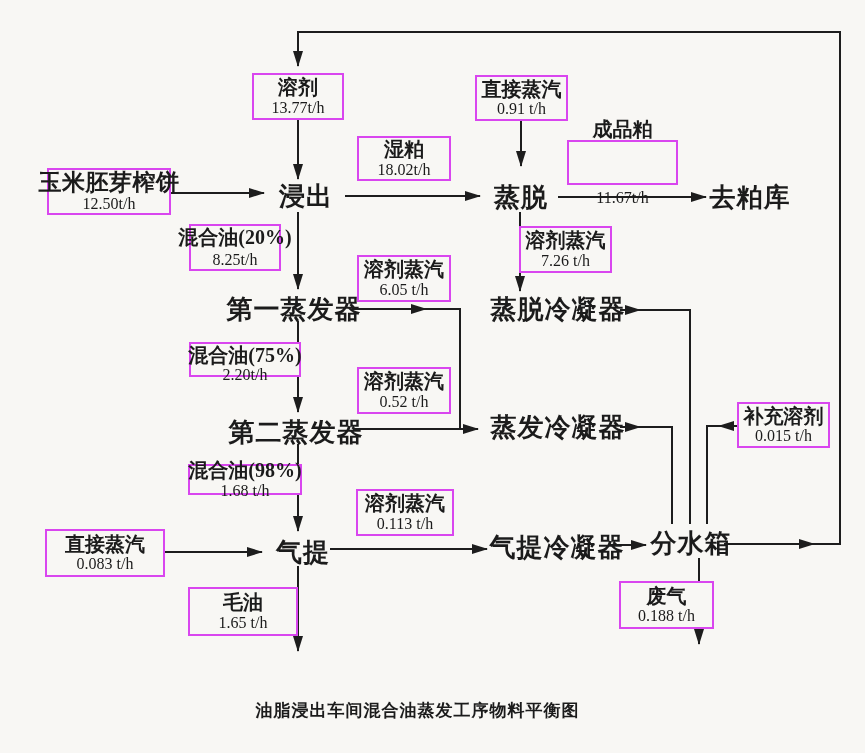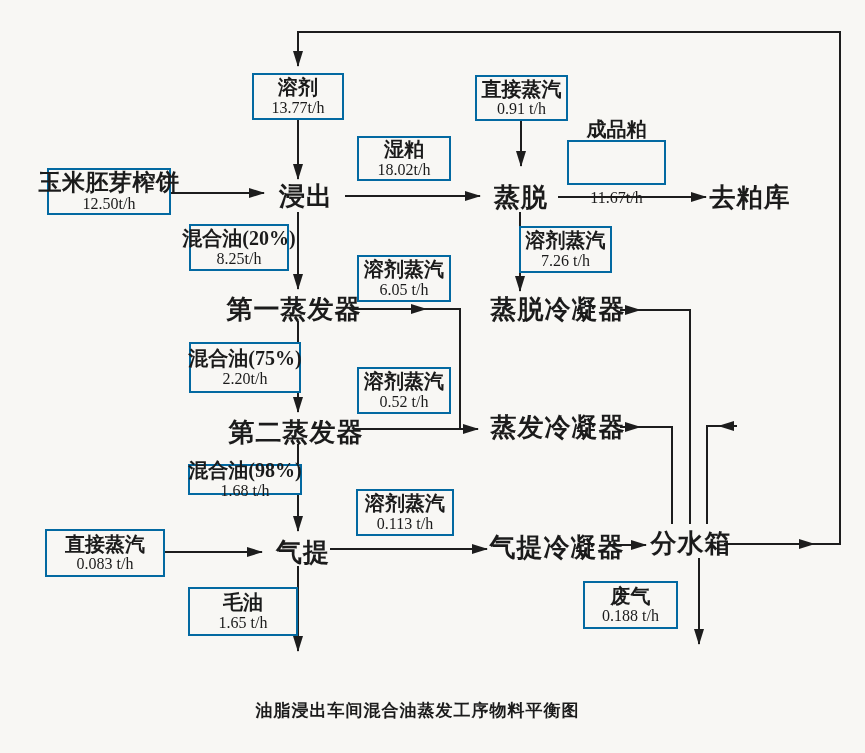--- a/index.html
+++ b/index.html
@@ -11,21 +11,21 @@
     position:relative;
     width:865px;height:753px;
     background:#f8f7f4;
     color:#1b1b1b;
     overflow:hidden;
   }
   .wires{position:absolute;left:0;top:0;}
   .box{
     position:absolute;
     box-sizing:border-box;
-    border:2px solid #0369a1;
+    border:2px solid #d946ef;
     background:#f8f7f4;
     display:flex;flex-direction:column;
     align-items:center;justify-content:center;
     text-align:center;line-height:1.12;
     white-space:nowrap;
   }
   .box .name{font-size:20px;font-weight:700;}
   .box .val{font-size:16px;font-weight:400;}
   .box.wide .name{font-size:23px;letter-spacing:.5px;}
   .node{
@@ -106,61 +106,65 @@
     <span class="val">0.91 t/h</span>
   </div>
   <div class="box wide" style="left:47px;top:168px;width:124px;height:47px;">
     <span class="name">玉米胚芽榨饼</span>
     <span class="val">12.50t/h</span>
   </div>
   <div class="box" style="left:357px;top:136px;width:94px;height:45px;">
     <span class="name">湿粕</span>
     <span class="val">18.02t/h</span>
   </div>
-  <div class="box" style="left:567px;top:140px;width:99px;height:45px;gap:48px;">
+  <div class="box" style="left:567px;top:140px;width:111px;height:45px;gap:48px;">
     <span class="name">成品粕</span>
     <span class="val">11.67t/h</span>
   </div>
-  <div class="box" style="left:189px;top:224px;width:100px;height:47px;">
+  <div class="box" style="left:189px;top:224px;width:92px;height:47px;justify-content:space-between;">
     <span class="name">混合油(20%)</span>
     <span class="val">8.25t/h</span>
   </div>
   <div class="box" style="left:357px;top:255px;width:94px;height:47px;">
     <span class="name">溶剂蒸汽</span>
     <span class="val">6.05 t/h</span>
   </div>
   <div class="box" style="left:519px;top:226px;width:93px;height:47px;">
     <span class="name">溶剂蒸汽</span>
     <span class="val">7.26 t/h</span>
   </div>
-  <div class="box" style="left:189px;top:342px;width:112px;height:51px;">
+  <div class="box" style="left:189px;top:342px;width:112px;height:35px;justify-content:space-between;">
     <span class="name">混合油(75%)</span>
     <span class="val">2.20t/h</span>
   </div>
   <div class="box" style="left:357px;top:367px;width:94px;height:47px;">
     <span class="name">溶剂蒸汽</span>
     <span class="val">0.52 t/h</span>
+  </div>
+  <div class="box" style="left:737px;top:402px;width:93px;height:46px;">
+    <span class="name">补充溶剂</span>
+    <span class="val">0.015 t/h</span>
   </div>
   <div class="box" style="left:188px;top:464px;width:114px;height:31px;">
     <span class="name">混合油(98%)</span>
     <span class="val">1.68 t/h</span>
   </div>
   <div class="box" style="left:356px;top:489px;width:98px;height:47px;">
     <span class="name">溶剂蒸汽</span>
     <span class="val">0.113 t/h</span>
   </div>
   <div class="box" style="left:45px;top:529px;width:120px;height:48px;">
     <span class="name">直接蒸汽</span>
     <span class="val">0.083 t/h</span>
   </div>
   <div class="box" style="left:188px;top:587px;width:110px;height:49px;">
     <span class="name">毛油</span>
     <span class="val">1.65 t/h</span>
   </div>
-  <div class="box" style="left:583px;top:581px;width:95px;height:48px;">
+  <div class="box" style="left:619px;top:581px;width:95px;height:48px;">
     <span class="name">废气</span>
     <span class="val">0.188 t/h</span>
   </div>
 
   <div class="node" style="left:306px;top:196px;">浸出</div>
   <div class="node" style="left:521px;top:197px;">蒸脱</div>
   <div class="node" style="left:750px;top:197px;">去粕库</div>
   <div class="node" style="left:294px;top:309px;">第一蒸发器</div>
   <div class="node" style="left:296px;top:432px;">第二蒸发器</div>
   <div class="node" style="left:558px;top:309px;">蒸脱冷凝器</div>

